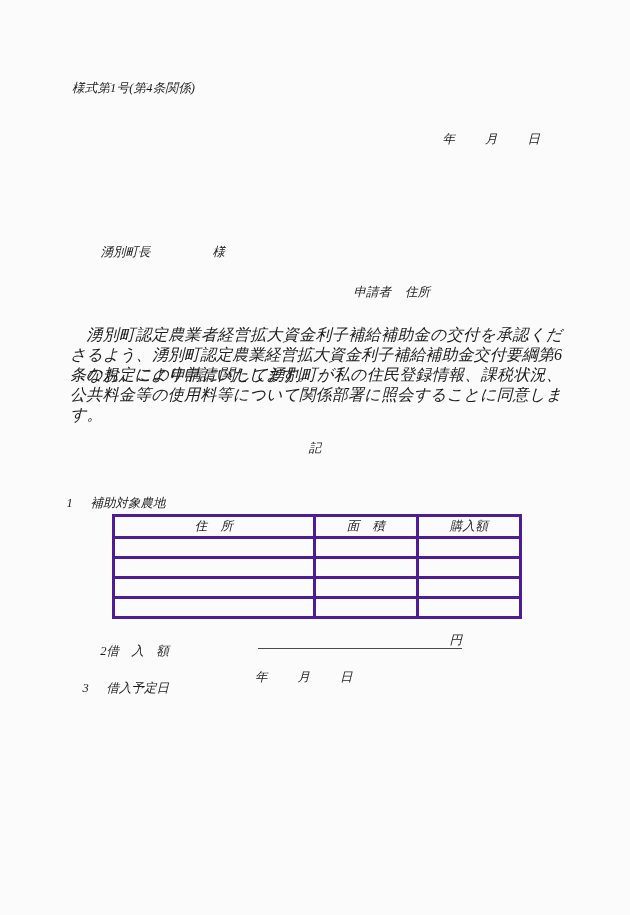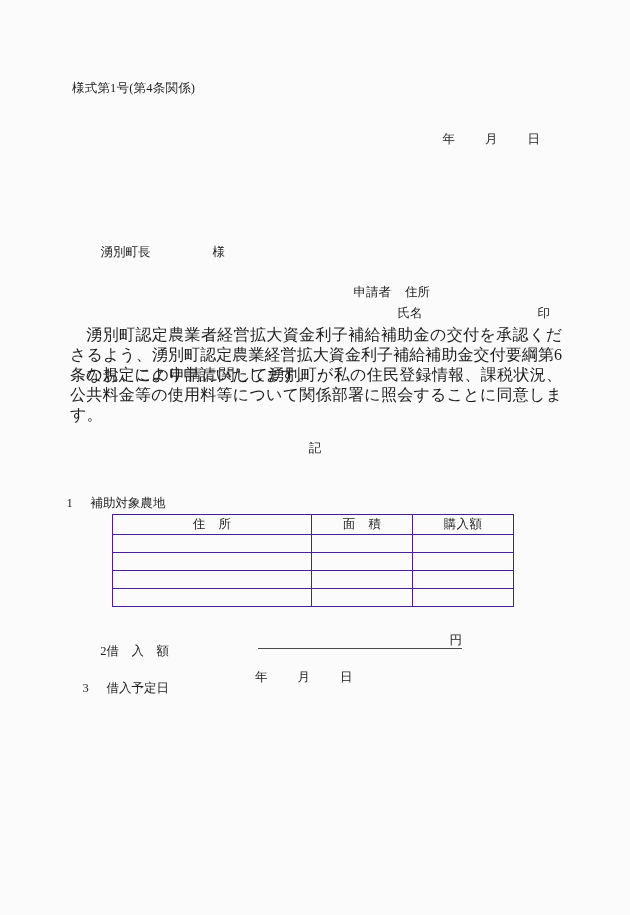--- a/index.html
+++ b/index.html
@@ -16,20 +16,21 @@
     position: relative;
     overflow: hidden;
     -webkit-font-smoothing: antialiased;
   }
 
   .page {
     position: absolute;
     inset: 0;
     width: 516px;
     height: 915px;
+    font-style: italic;
   }
 
   
   .abs {
     position: absolute;
     white-space: pre;
     line-height: 1.0;
   }
 
   
@@ -126,21 +127,21 @@
     position: absolute;
     left: 112px;
     top: 514px;
     width: 398px;
     border-collapse: collapse;
     table-layout: fixed;
     font-size: 12.5px;
   }
   .land-table th,
   .land-table td {
-    border: 1px solid #4c1d95;
+    border: 3px solid #4c1d95;
     height: 17px;
     padding: 0;
     font-weight: normal;
     text-align: center;
     vertical-align: middle;
   }
   .land-table th {
     height: 19px;
     letter-spacing: 0.3px;
   }
@@ -184,23 +185,20 @@
 
 
   <div class="abs applicant-label">
     <span>申請者</span><span class="applicant-gap"></span><span>住所</span>
   </div>
 
   <div class="abs addressee">
     <span>湧別町長</span><span class="addressee-gap"></span><span>様</span>
   </div>
 
-  <div class="abs applicant-name-row">
-    <span>氏名</span><span class="seal">印</span>
-  </div>
 
   <div class="body-para para-1">　湧別町認定農業者経営拡大資金利子補給補助金の交付を承認くださるよう、湧別町認定農業経営拡大資金利子補給補助金交付要綱第6条の規定により申請いたします。</div>
 
   <div class="body-para para-2">　なお、この申請に関して湧別町が私の住民登録情報、課税状況、公共料金等の使用料等について関係部署に照会することに同意します。</div>
 
   <div class="abs ki-mark">記</div>
 
   <div class="abs item-label item-1">
     <span class="item-num">1</span><span>補助対象農地</span>
   </div>

